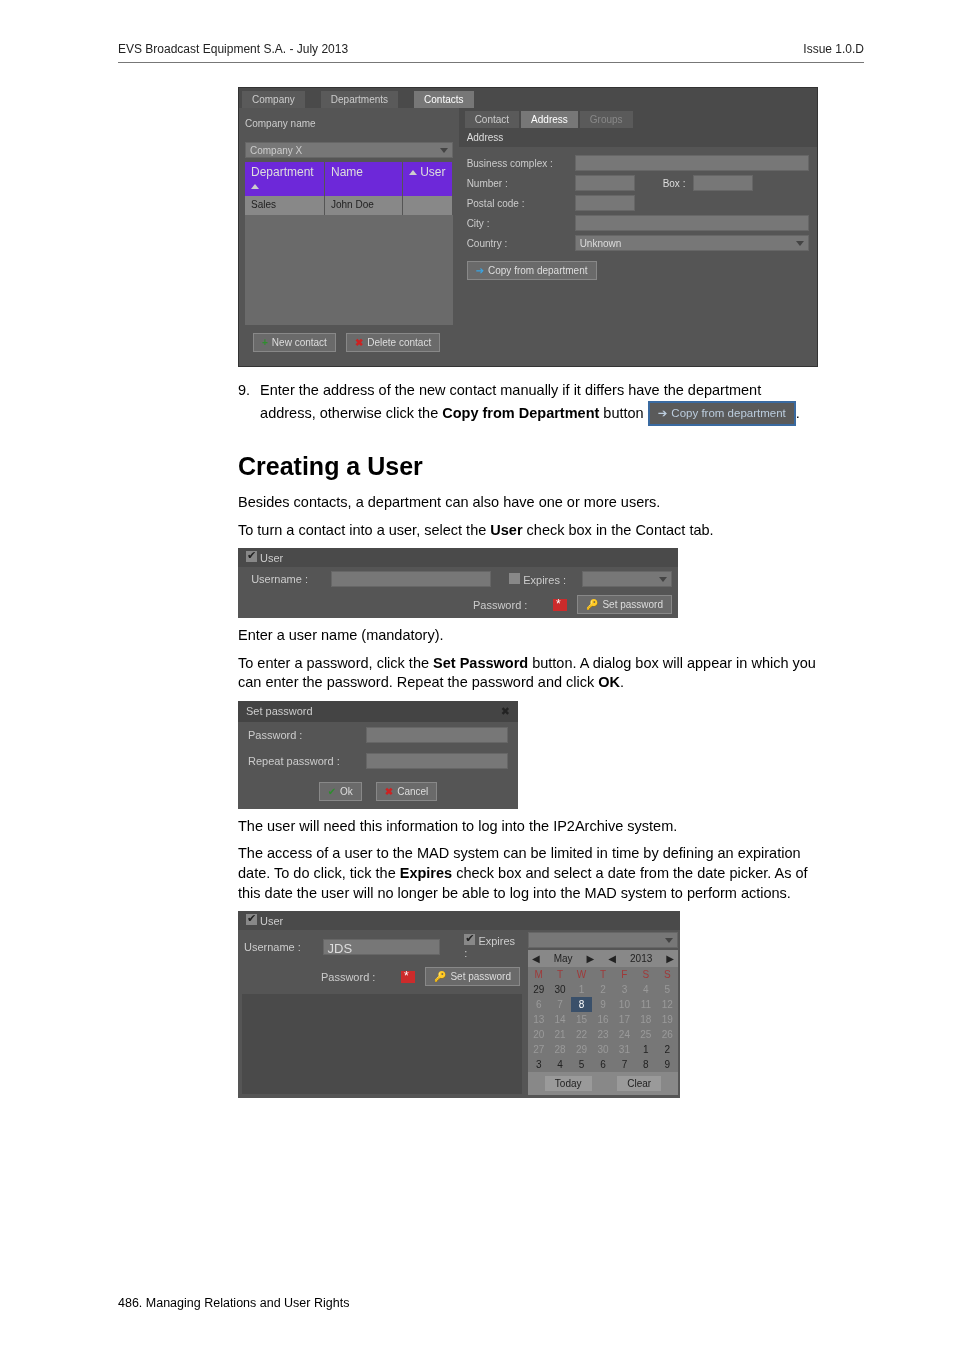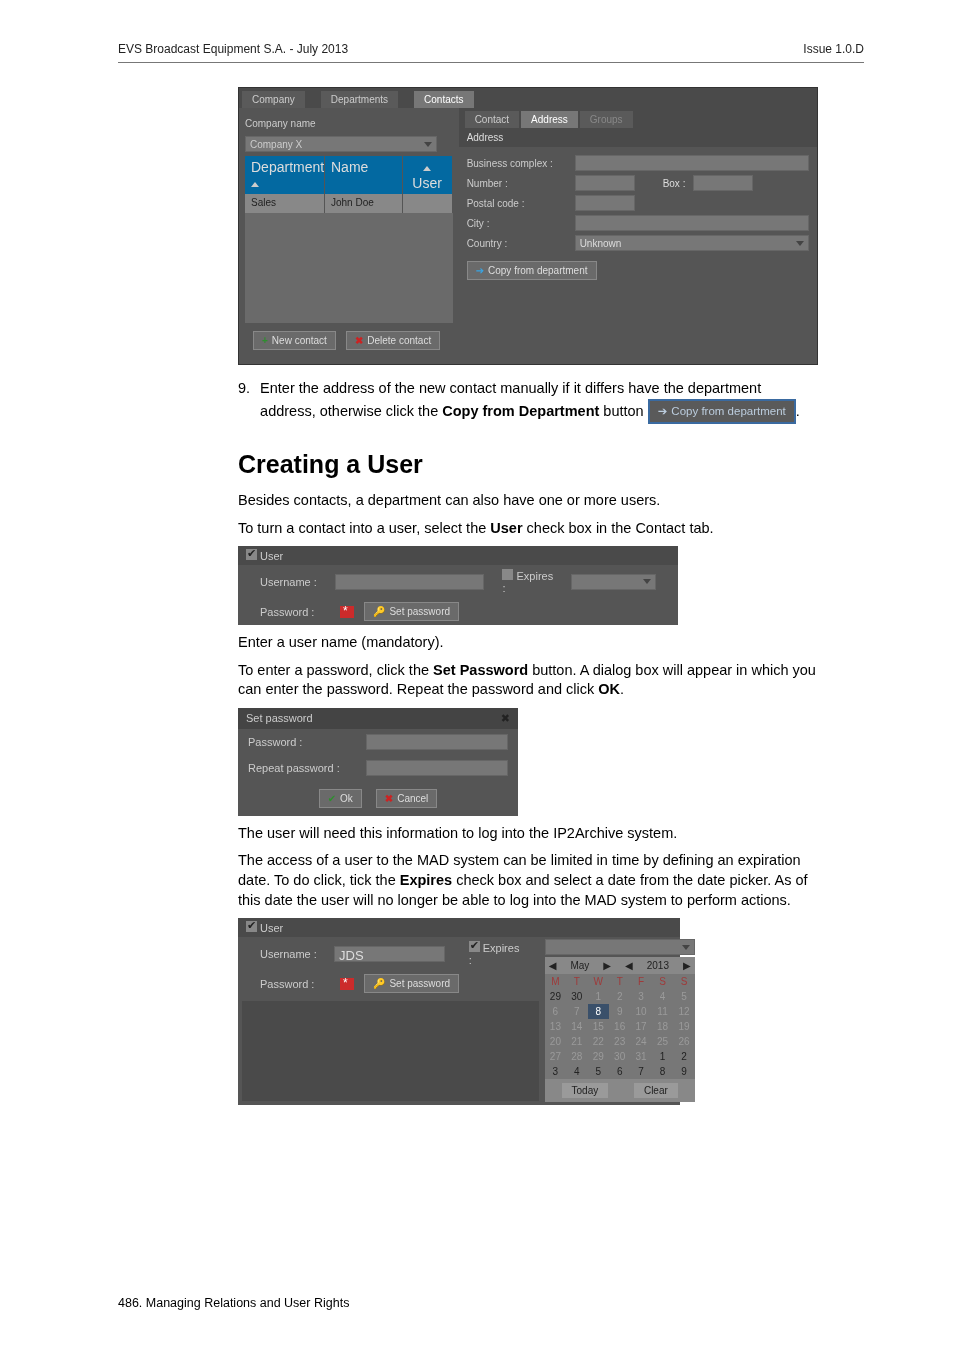--- a/index.html
+++ b/index.html
@@ -13,41 +13,41 @@
   .tab { padding: 3px 10px; background: #5a5a5a; color: #ccc; font-size: 10px; }
   .tab.active { background: #777; color: #fff; }
   .panes { display: flex; }
   .lpane { width: 38%; background: #555; padding: 6px; }
   .rpane { flex: 1; background: #555; padding: 0; }
   .rtabs { display: flex; gap: 2px; background: #4a4a4a; padding: 3px 3px 0 6px; }
   .secHead { background: #4a4a4a; padding: 4px 8px; font-size: 10px; }
   .lbl { font-size: 10px; color: #ccc; padding: 4px 0; display:flex; align-items:center; gap:6px; }
   .inp { background: #777; border: 1px solid #666; height: 16px; }
   .inpL { width: 160px; }
-  .thead { display: flex; background: #0369a1; font-size: 14px; }
+  .thead { display: flex; background: #6d28d9; font-size: 12px; }
   .thead div { padding: 3px 6px; border-right: 1px solid #555; }
   .row { display: flex; background: #888; font-size: 10px; }
   .row div { padding: 3px 6px; border-right: 1px solid #555; color:#222; }
   .col1 { width: 80px; } .col2 { flex:1; } .col3 { width:50px; text-align:center; }
   .formRows { padding: 6px 8px; }
   .frow { display:flex; align-items:center; gap: 8px; padding: 2px 0; font-size:10px; }
   .frow .fl { width: 100px; color:#ccc; }
   .btn { display:inline-flex; align-items:center; gap:4px; background:#6a6a6a; border:1px solid #888; padding:3px 8px; font-size:10px; color:#ddd; }
   .btn .plus{color:#2d8f2d;font-weight:bold;}
   .btn .x{color:#c22;font-weight:bold;}
   .btn .arrow{color:#3aa3e0;}
   .btnrow { display:flex; gap:10px; padding:8px; }
   .dd { background:#777; border:1px solid #666; display:flex; align-items:center; padding:0 4px; height:16px; justify-content:space-between; }
   .caret { width:0;height:0;border-left:4px solid transparent;border-right:4px solid transparent;border-top:5px solid #444; }
   .bodytxt { font-size: 14.5px; line-height: 1.35; margin: 8px 0; }
   .num9 { display:flex; gap:10px; }
   .h2 { font-size: 25px; font-weight: bold; margin: 26px 0 12px 0; }
   .userbox { background:#555; width: 440px; font-size: 11px; color:#ccc; }
   .utHead { background:#4a4a4a; padding:3px 8px; }
-  .urow { display:flex; align-items:center; gap:10px; padding:4px 22px; }
+  .urow { display:flex; align-items:center; gap:10px; padding:4px 6px;justify-content:flex-end; }
   .urow .ul { width:70px; }
   .keyb { display:inline-block; width:14px;height:12px;background:#cc2b2b; position:relative;}
   .keyb::after{content:"*";color:#fff;position:absolute;left:3px;top:-2px;font-size:12px;}
   .keyy{color:#d8a300;}
   .setpw { background:#555; width: 280px; color:#ccc; font-size:11px; }
   .spHead { background:#444; padding:4px 8px; display:flex; justify-content:space-between; }
   .sprow { padding:5px 10px; display:flex; gap:8px; align-items:center; }
   .spbtns { display:flex; justify-content:center; gap:14px; padding:8px; }
   .okg{color:#2d8f2d;}
   .calbox { background:#555; width:442px; color:#ccc; font-size:11px; }
@@ -82,21 +82,21 @@
     <div class="fig1">
       <div class="tabs">
         <div class="tab">Company</div>
         <div class="tab">Departments</div>
         <div class="tab active">Contacts</div>
       </div>
       <div class="panes">
         <div class="lpane">
           <div class="lbl" style="flex-direction:column;align-items:flex-start;">
             <span>Company name</span>
-            <div class="dd" style="width:192px;margin-top:1px;">
+            <div class="dd" style="width:208px;margin-top:7px;">
                   <span>Company X</span>
                   <span class="caret"></span>
                 </div>
           </div>
           <div class="thead">
             <div class="col1"><span>Department</span> <span class="tri"></span></div>
             <div class="col2"><span>Name</span></div>
             <div class="col3"><span class="tri"></span> <span>User</span></div>
           </div>
           <div class="row">

